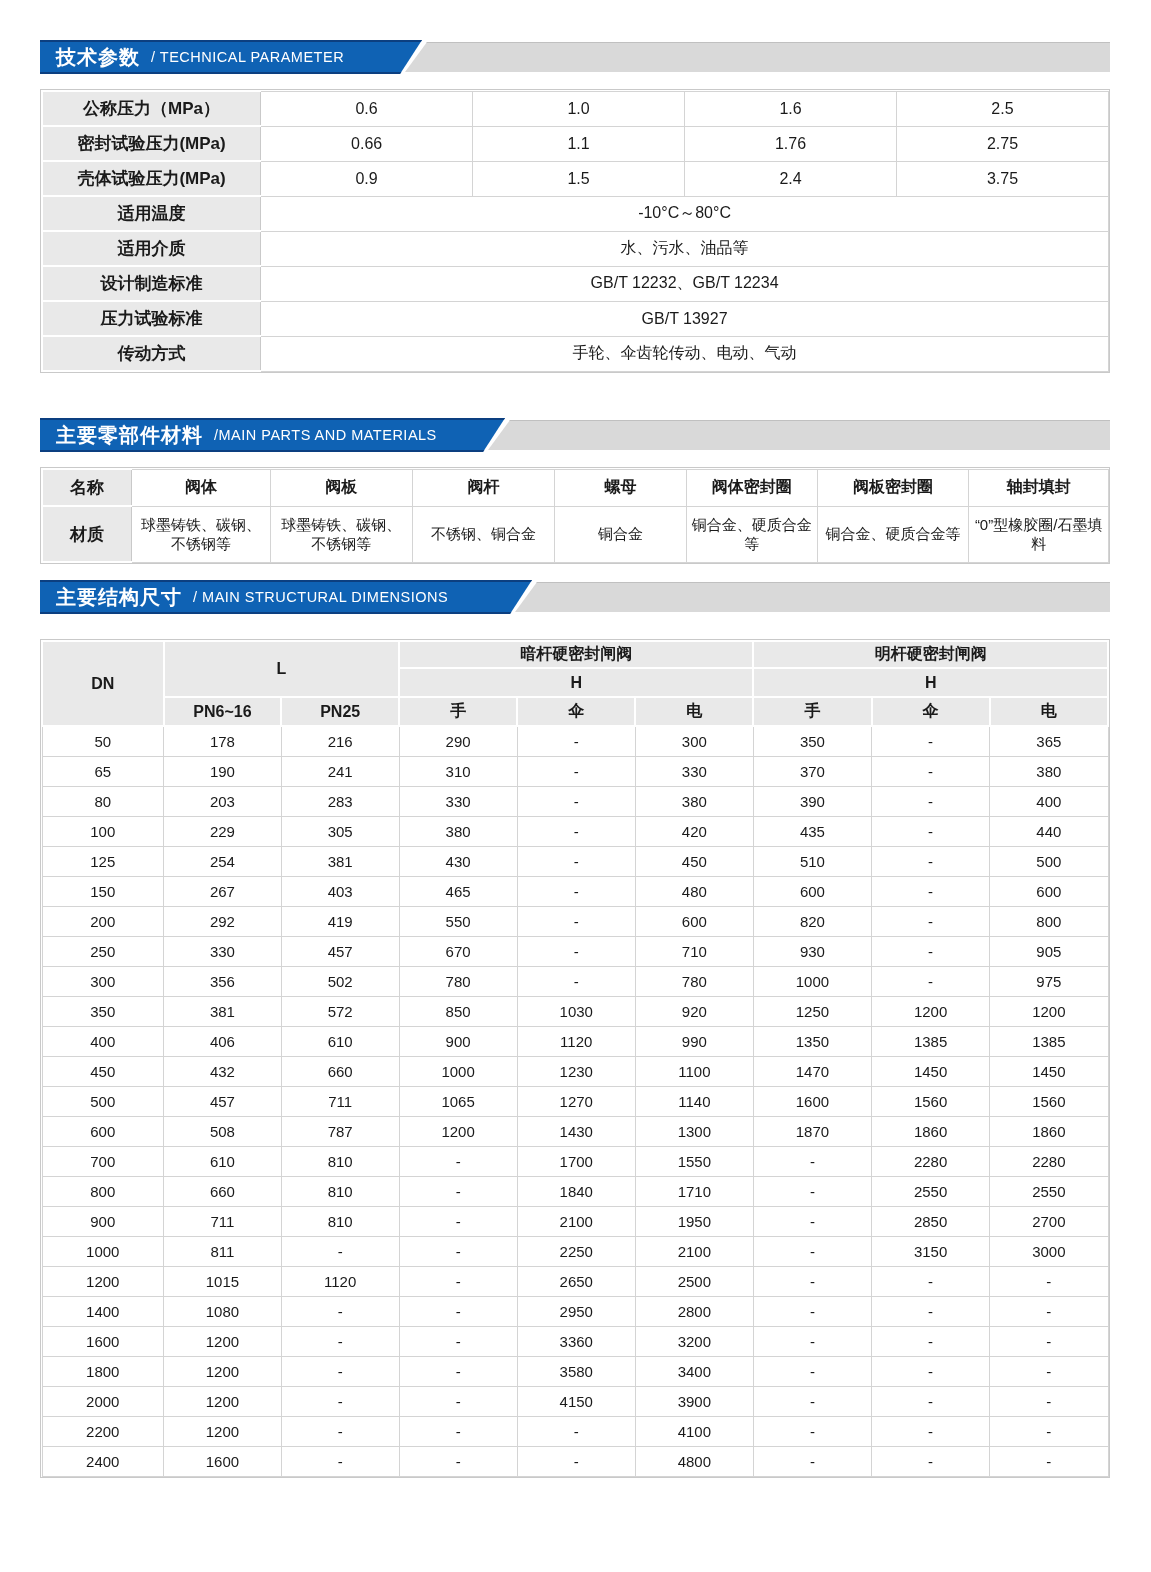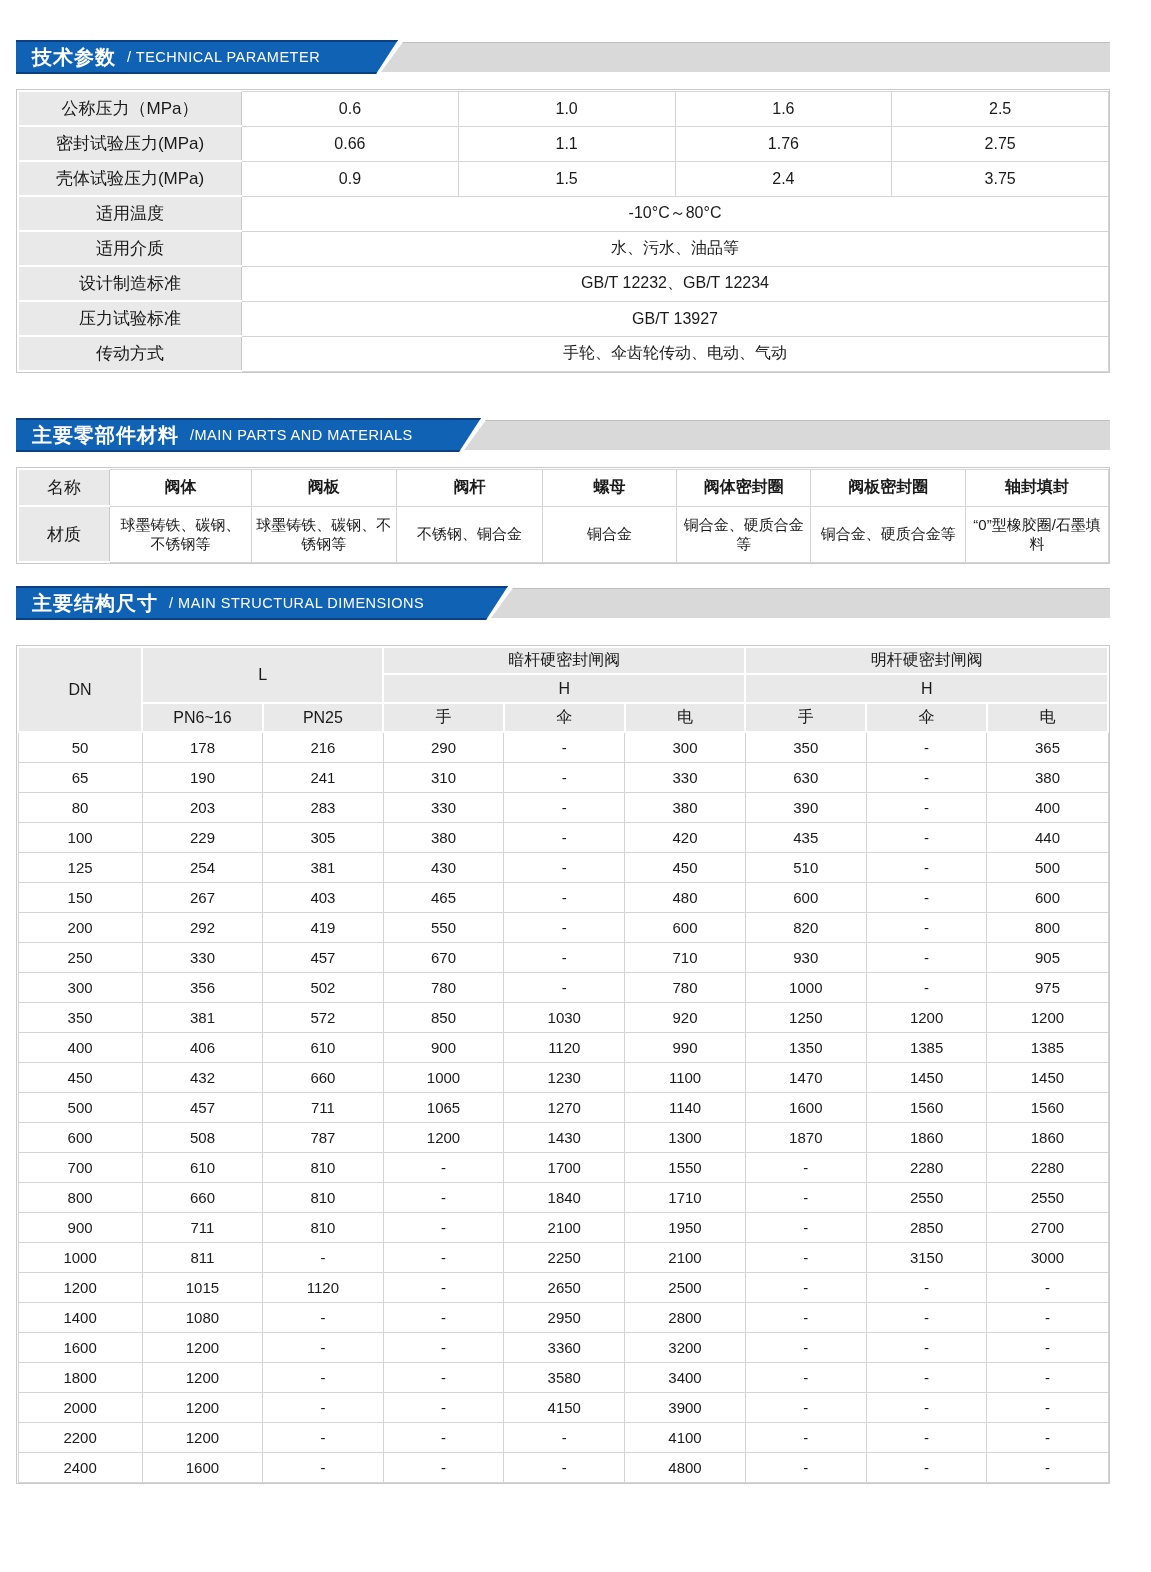--- a/index.html
+++ b/index.html
@@ -1,20 +1,20 @@
 <!DOCTYPE html>
 <html><head>
 <meta charset="utf-8">
 <style>
   * { margin:0; padding:0; box-sizing:border-box; }
   body {
     width:1151px; height:1572px; background:#ffffff;
     font-family:"Liberation Sans", sans-serif; color:#1a1a1a;
   }
-  .content { padding:40px 41px 0 16px; }
+  .content { padding:40px 41px 0 40px; }
 
   
   .section-header { position:relative; height:34px; margin-bottom:15px; }
   .section-header .band {
     position:absolute; top:2px; bottom:2px; right:0;
     left:calc(var(--tabw) - 22px);
     background:#d9d9d9;
     border-top:1px solid #c0c0c0;
     clip-path:polygon(27px 0, 100% 0, 100% 100%, 5px 100%);
   }
@@ -25,30 +25,30 @@
     border-top:2px solid #0c3f80; border-bottom:2px solid #0c3f80;
     display:flex; align-items:center; padding-left:16px;
   }
   .tab .cn { font-size:20px; font-weight:bold; letter-spacing:1px; }
   .tab .en { font-size:14.5px; margin-left:11px; letter-spacing:.5px; }
 
   
   .tbl-wrap { border:1px solid #c9c9c9; }
   table { width:100%; border-collapse:collapse; table-layout:fixed; }
   th, td { text-align:center; vertical-align:middle; padding:2px 4px; }
-  th { background:#e9e9e9; font-weight:normal; }
+  th { background:#e9e9e9; font-weight:bold; }
   td { background:#ffffff; border:1px solid #d4d4d4; }
 
   
   .t1 { margin-bottom:45px; }
   .t1 th { border:2px solid #ffffff; border-right:1px solid #c9c9c9; font-size:17px; height:35px; }
   .t1 td { font-size:16px; height:35px; }
 
   
-  .t2 { margin-bottom:22px; }
+  .t2 { margin-bottom:16px; }
   .t2 th { border:2px solid #ffffff; border-right:1px solid #c9c9c9; font-size:17px; }
   .t2 .name-row td { font-size:16px; height:37px; font-weight:bold; }
   .t2 .mat-row td { font-size:15px; height:56px; line-height:1.3; }
 
   
   .sh3 { margin-bottom:25px; }
   .t3 th { border:2px solid #ffffff; font-size:16px; }
   .t3 thead { border-bottom:1px solid #c9c9c9; }
   .t3 .h1 th { height:20px; }
   .t3 .h2 th { height:29px; }
@@ -225,21 +225,21 @@
             <td>-</td>
             <td>365</td>
           </tr>
           <tr>
             <td>65</td>
             <td>190</td>
             <td>241</td>
             <td>310</td>
             <td>-</td>
             <td>330</td>
-            <td>630</td>
+            <td>370</td>
             <td>-</td>
             <td>380</td>
           </tr>
           <tr>
             <td>80</td>
             <td>203</td>
             <td>283</td>
             <td>330</td>
             <td>-</td>
             <td>380</td>

